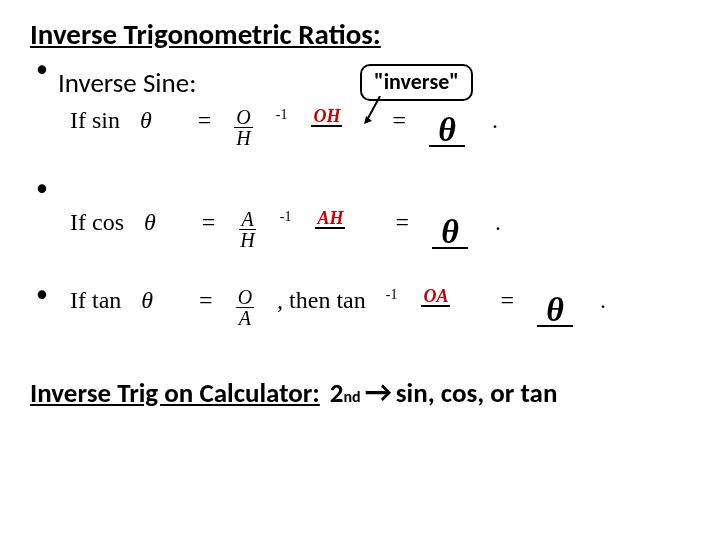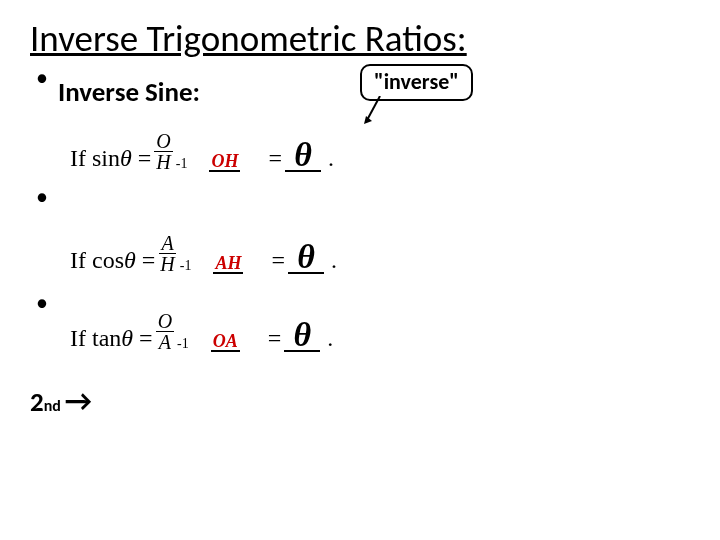--- a/index.html
+++ b/index.html
@@ -6,27 +6,27 @@
     body {
       width: 720px;
       height: 540px;
       background: #fff;
       font-family: Calibri, Arial, sans-serif;
       color: #000;
       padding: 16px 30px;
       position: relative;
     }
     .title {
-      font-size: 37px;
-      font-weight: normal;
+      font-size: 29px;
+      font-weight: bold;
       text-decoration: underline;
     }
     .section-label {
       font-size: 27px;
-      font-weight: bold;
+      font-weight: normal;
       margin-top: 14px;
     }
     .bullet-row {
       display: flex;
       align-items: flex-start;
     }
     .bullet {
       font-size: 24px;
       margin-right: 10px;
       margin-left: 6px;
@@ -102,31 +102,32 @@
       font-size: 30px;
       margin: 0 4px;
       font-weight: bold;
     }
     .redfrac-wrap {
       display: inline-flex;
       flex-direction: column;
       align-items: center;
       border-bottom: 2px solid #000;
       padding: 0 2px;
-      margin: 0 22px;
+      margin: 0 4px;
       line-height: 1;
       font-size: 18px;
     }
     .sine-row, .cos-row, .tan-row {
       display: flex;
-      align-items: flex-end;
+      align-items: flex-start;
       margin-left: 40px;
       font-family: "Times New Roman", serif;
       font-size: 24px;
       height: 56px;
+      gap: 20px;
     }
     .sine-row { margin-top: 8px; }
     .cos-hdr { margin-top: 8px; }
     .tan-hdr { margin-top: 12px; }
     .inv-tan-label { max-width: 180px; }
     .period { margin-left: 4px; }
     .sp { display: inline-block; width: 6px; }
   </style>
 </head>
 <body>
@@ -192,27 +193,30 @@
 
 <div class="tan-row sine-row" style="margin-top:-24px">
   <span>If tan</span>
   <span class="ital">θ</span>
   <span class="sp"></span>
   <span>=</span>
   <span class="frac">
     <span class="num">O</span>
     <span class="den">A</span>
   </span>
+  <span>, then tan</span>
   <span class="sup">-1</span>
   <span class="redfrac-wrap">
     <span class="redfrac"><span class="num">O</span><span class="den">A</span></span>
   </span>
   <span class="sp"></span>
   <span>=</span>
   <span class="blank filled"><span class="theta-fill">θ</span></span>
   <span class="period">.</span>
 </div>
 
 <div class="bottom-line">
+  <span class="bottom-label">Inverse Trig on Calculator:</span>
   <span>2</span>
     <span class="sup" style="font-size:16px">nd</span>
   <span class="arrow">→</span>
+  <span>sin, cos, or tan</span>
 </div>
 
 </body></html>

